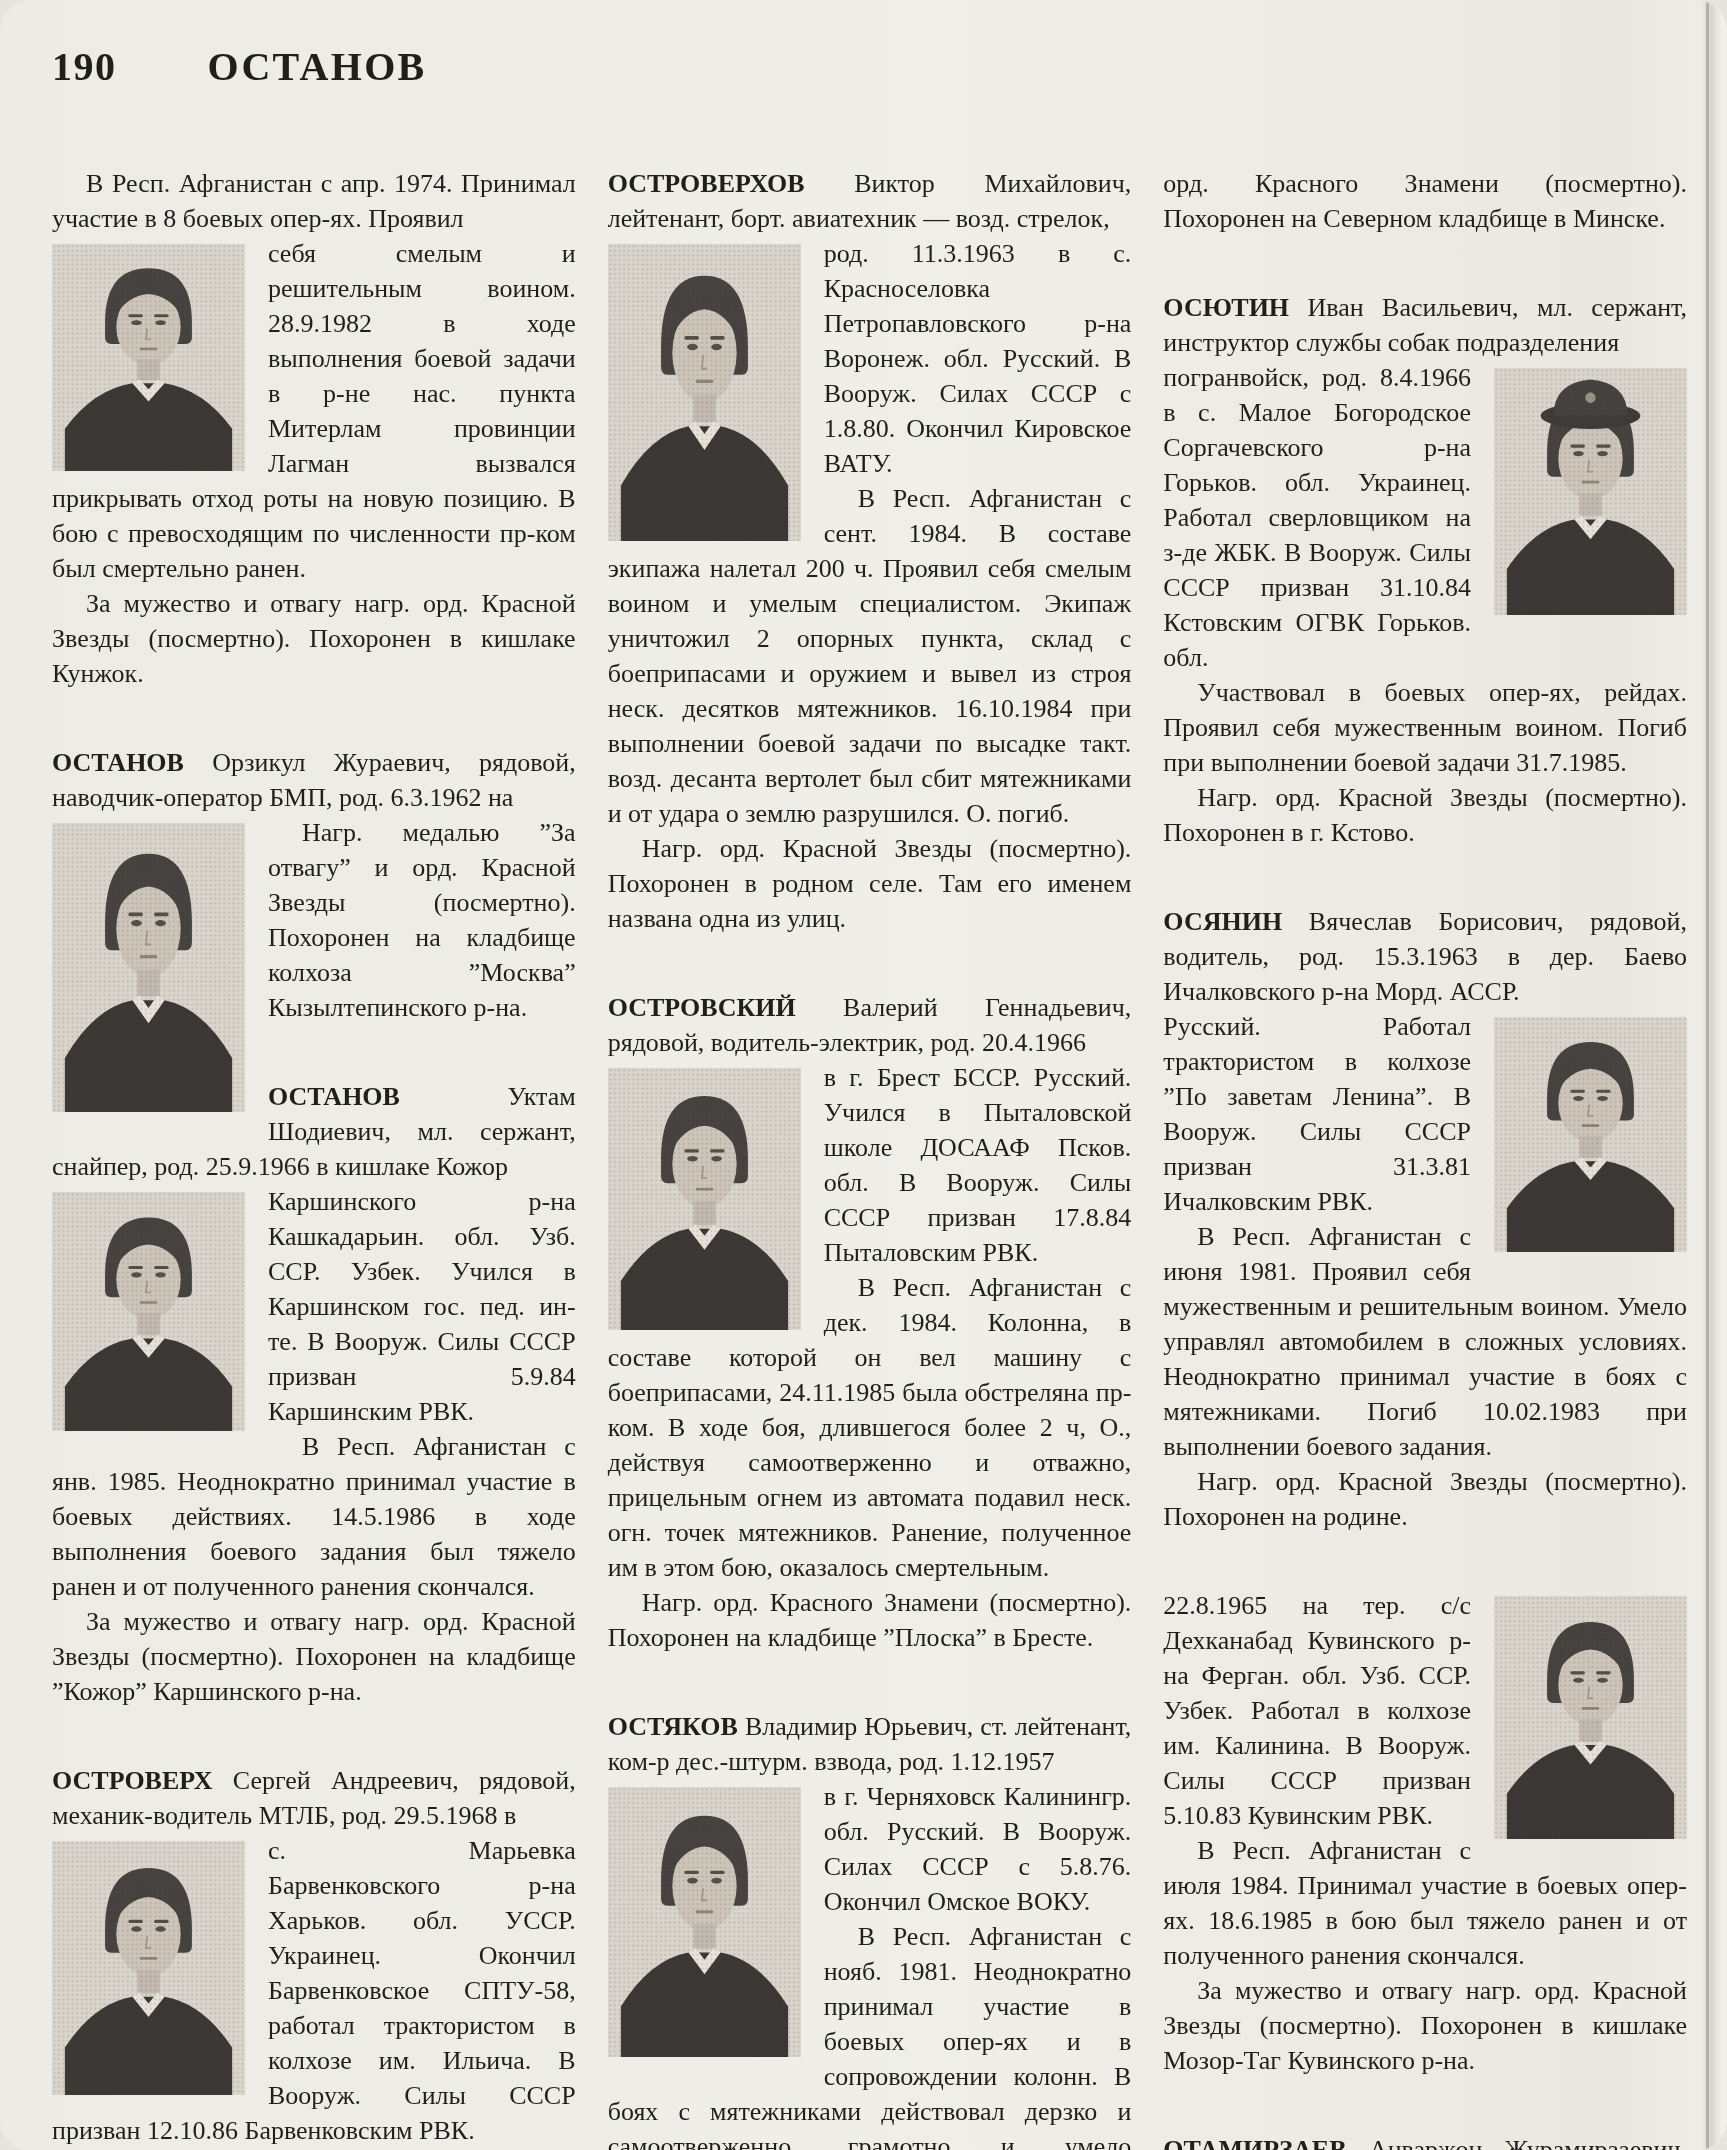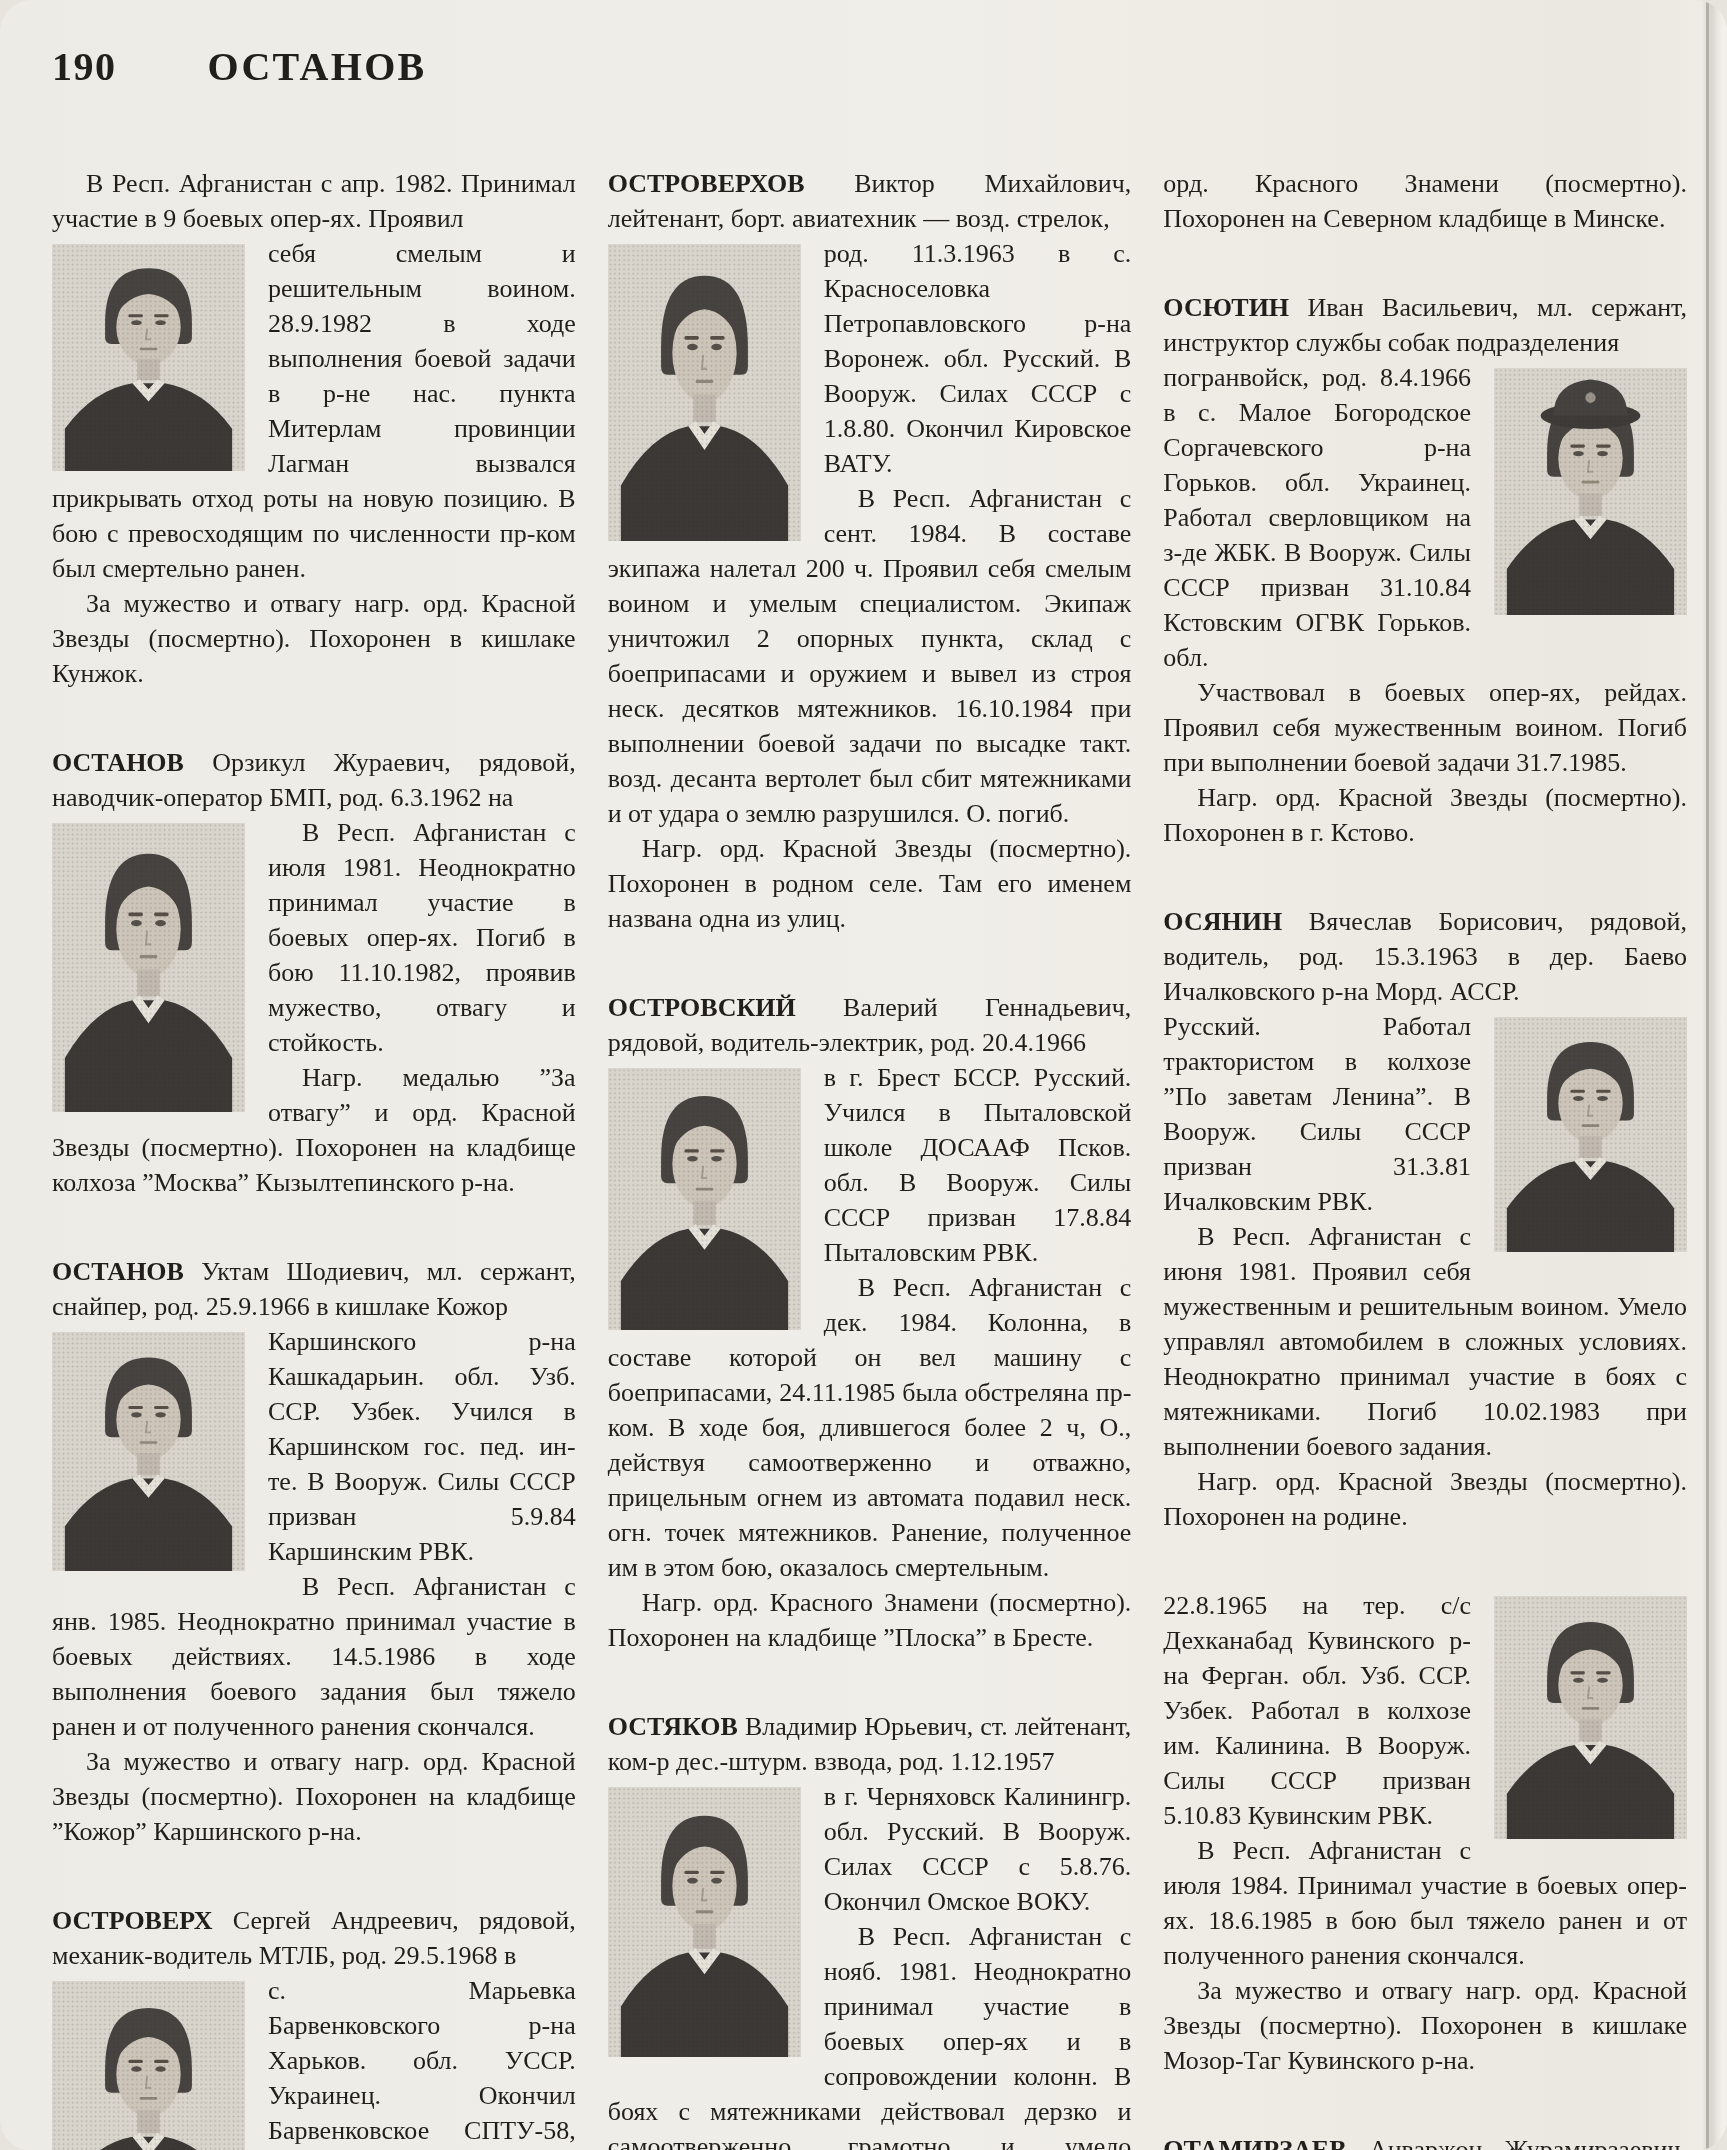--- a/index.html
+++ b/index.html
@@ -60,38 +60,37 @@
 <div class="page">
   <div class="scan-header">
     <span class="page-number">190</span>
     <span class="running-head">ОСТАНОВ</span>
   </div>
 
   <div class="cols">
 
     <div class="col">
       <div class="block">
-        <p class="para ind">В Респ. Афганистан с апр. 1982. Принимал участие в 9 боевых опер-ях. Проявил</p>
+        <p class="para ind">В Респ. Афганистан с апр. 1974. Принимал участие в 8 боевых опер-ях. Проявил</p>
         <div class="photo left" style="height:227px">
           <svg viewBox="0 0 120 150" preserveAspectRatio="none">
               <use href="#bust"></use>
             </svg>
         </div>
         <p class="para">себя смелым и решительным воином. 28.9.1982 в ходе выполнения боевой задачи в р-не нас. пункта Митерлам провинции Лагман вызвался прикрывать отход роты на новую позицию. В бою с превосходящим по численности пр-ком был смертельно ранен.</p>
         <p class="para ind">За мужество и отвагу нагр. орд. Красной Звезды (посмертно). Похоронен в кишлаке Кунжок.</p>
       </div>
 
       <div class="block">
         <p class="para"><span class="surname">ОСТАНОВ</span><span> Орзикул Жураевич, рядовой, наводчик-оператор БМП, род. 6.3.1962 на</span></p>
         <div class="photo left" style="height:289px">
           <svg viewBox="0 0 120 150" preserveAspectRatio="none">
               <use href="#bust"></use>
             </svg>
         </div>
-        <p class="para ind">В Респ. Афганистан с июля 1981. Неоднократно принимал участие в боевых опер-ях. Погиб в бою 11.10.1982, проявив мужество, отвагу и стойкость.</p>
         <p class="para ind">Нагр. медалью ”За отвагу” и орд. Красной Звезды (посмертно). Похоронен на кладбище колхоза ”Москва” Кызылтепинского р-на.</p>
       </div>
 
       <div class="block">
         <p class="para"><span class="surname">ОСТАНОВ</span><span> Уктам Шодиевич, мл. сержант, снайпер, род. 25.9.1966 в кишлаке Кожор</span></p>
         <div class="photo left" style="height:239px">
           <svg viewBox="0 0 120 150" preserveAspectRatio="none">
               <use href="#bust"></use>
             </svg>
         </div>

